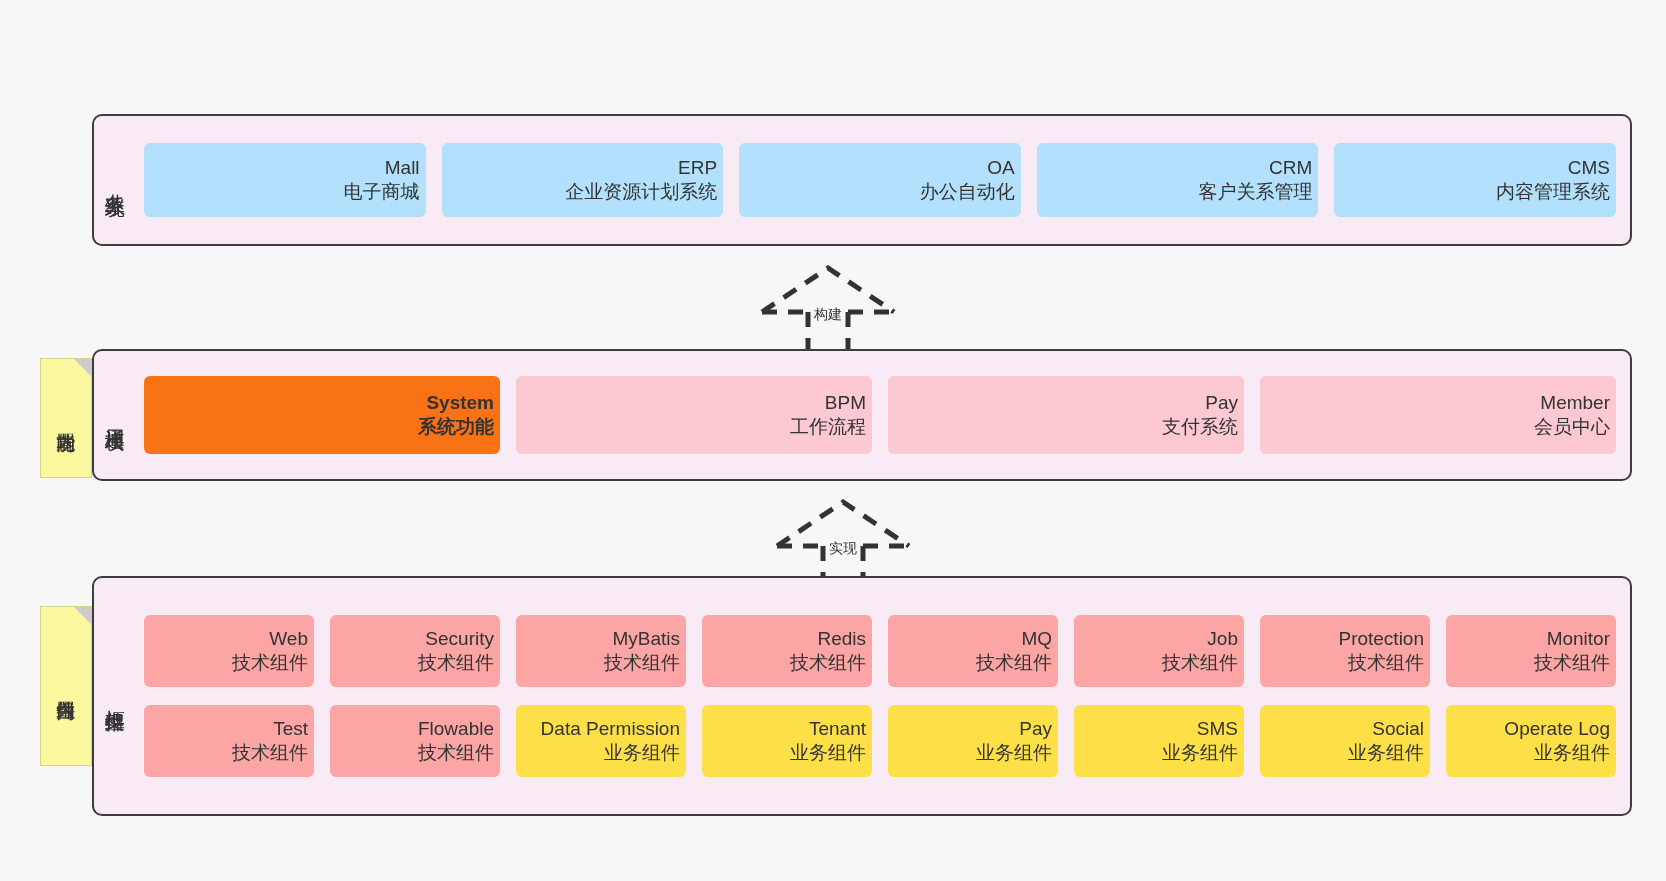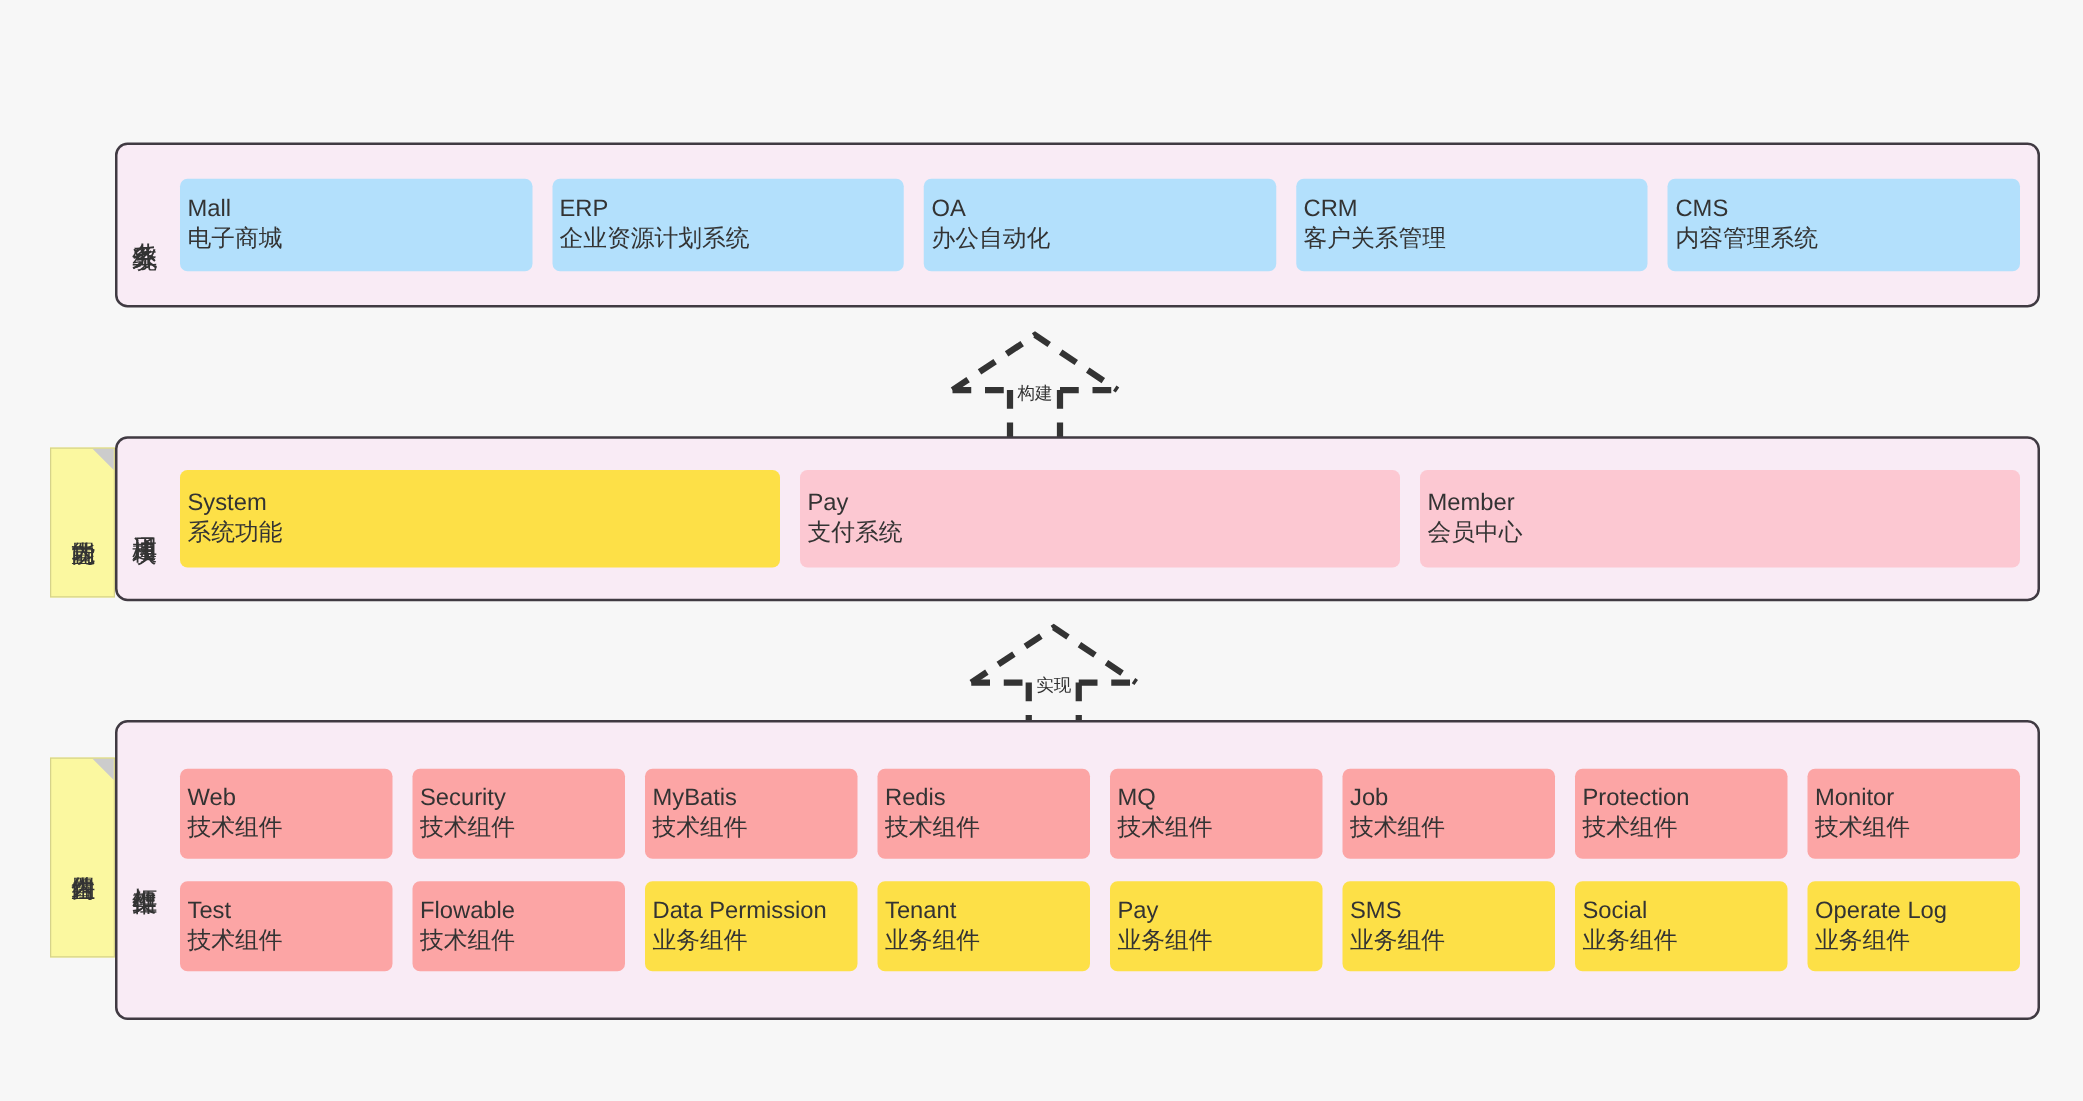--- a/index.html
+++ b/index.html
@@ -64,34 +64,34 @@
     gap: 16px;
   }
 
   
   .node {
     flex: 1 1 0;
     box-sizing: border-box;
     border-radius: 6px;
     display: flex;
     flex-direction: column;
-    align-items: flex-start;
+    align-items: flex-end;
     justify-content: center;
     text-align: center;
     font-size: 19px;
     line-height: 1.25;
     color: #333333;
     padding: 4px 6px;
     user-select: none;
   }
   .node .en { display: block; }
   .node .cn { display: block; }
 
   .node.blue       { background: #b3e0fc; }
-  .node.red        { background: #fde047; }
+  .node.red        { background: #f97316; font-weight: bold; }
   .node.pink       { background: #fcc8d2; }
   .node.green      { background: #fca5a5; }
   .node.lightgreen { background: #fde047; }
 
   .h-biz   { height: 74px; }
   .h-mod   { height: 78px; }
   .h-comp  { height: 72px; }
 
   
   .note {
@@ -187,20 +187,24 @@
 
   <div class="layer" id="layer-module" style="left:92px; top:349px; width:1540px; height:132px;">
     <div class="layer-title">通用模块</div>
     <div class="layer-body">
       <div class="row">
         <div class="node red h-mod">
           <span class="en">System</span>
           <span class="cn">系统功能</span>
         </div>
         <div class="node pink h-mod">
+          <span class="en">BPM</span>
+          <span class="cn">工作流程</span>
+        </div>
+        <div class="node pink h-mod">
           <span class="en">Pay</span>
           <span class="cn">支付系统</span>
         </div>
         <div class="node pink h-mod">
           <span class="en">Member</span>
           <span class="cn">会员中心</span>
         </div>
       </div>
     </div>
   </div>

